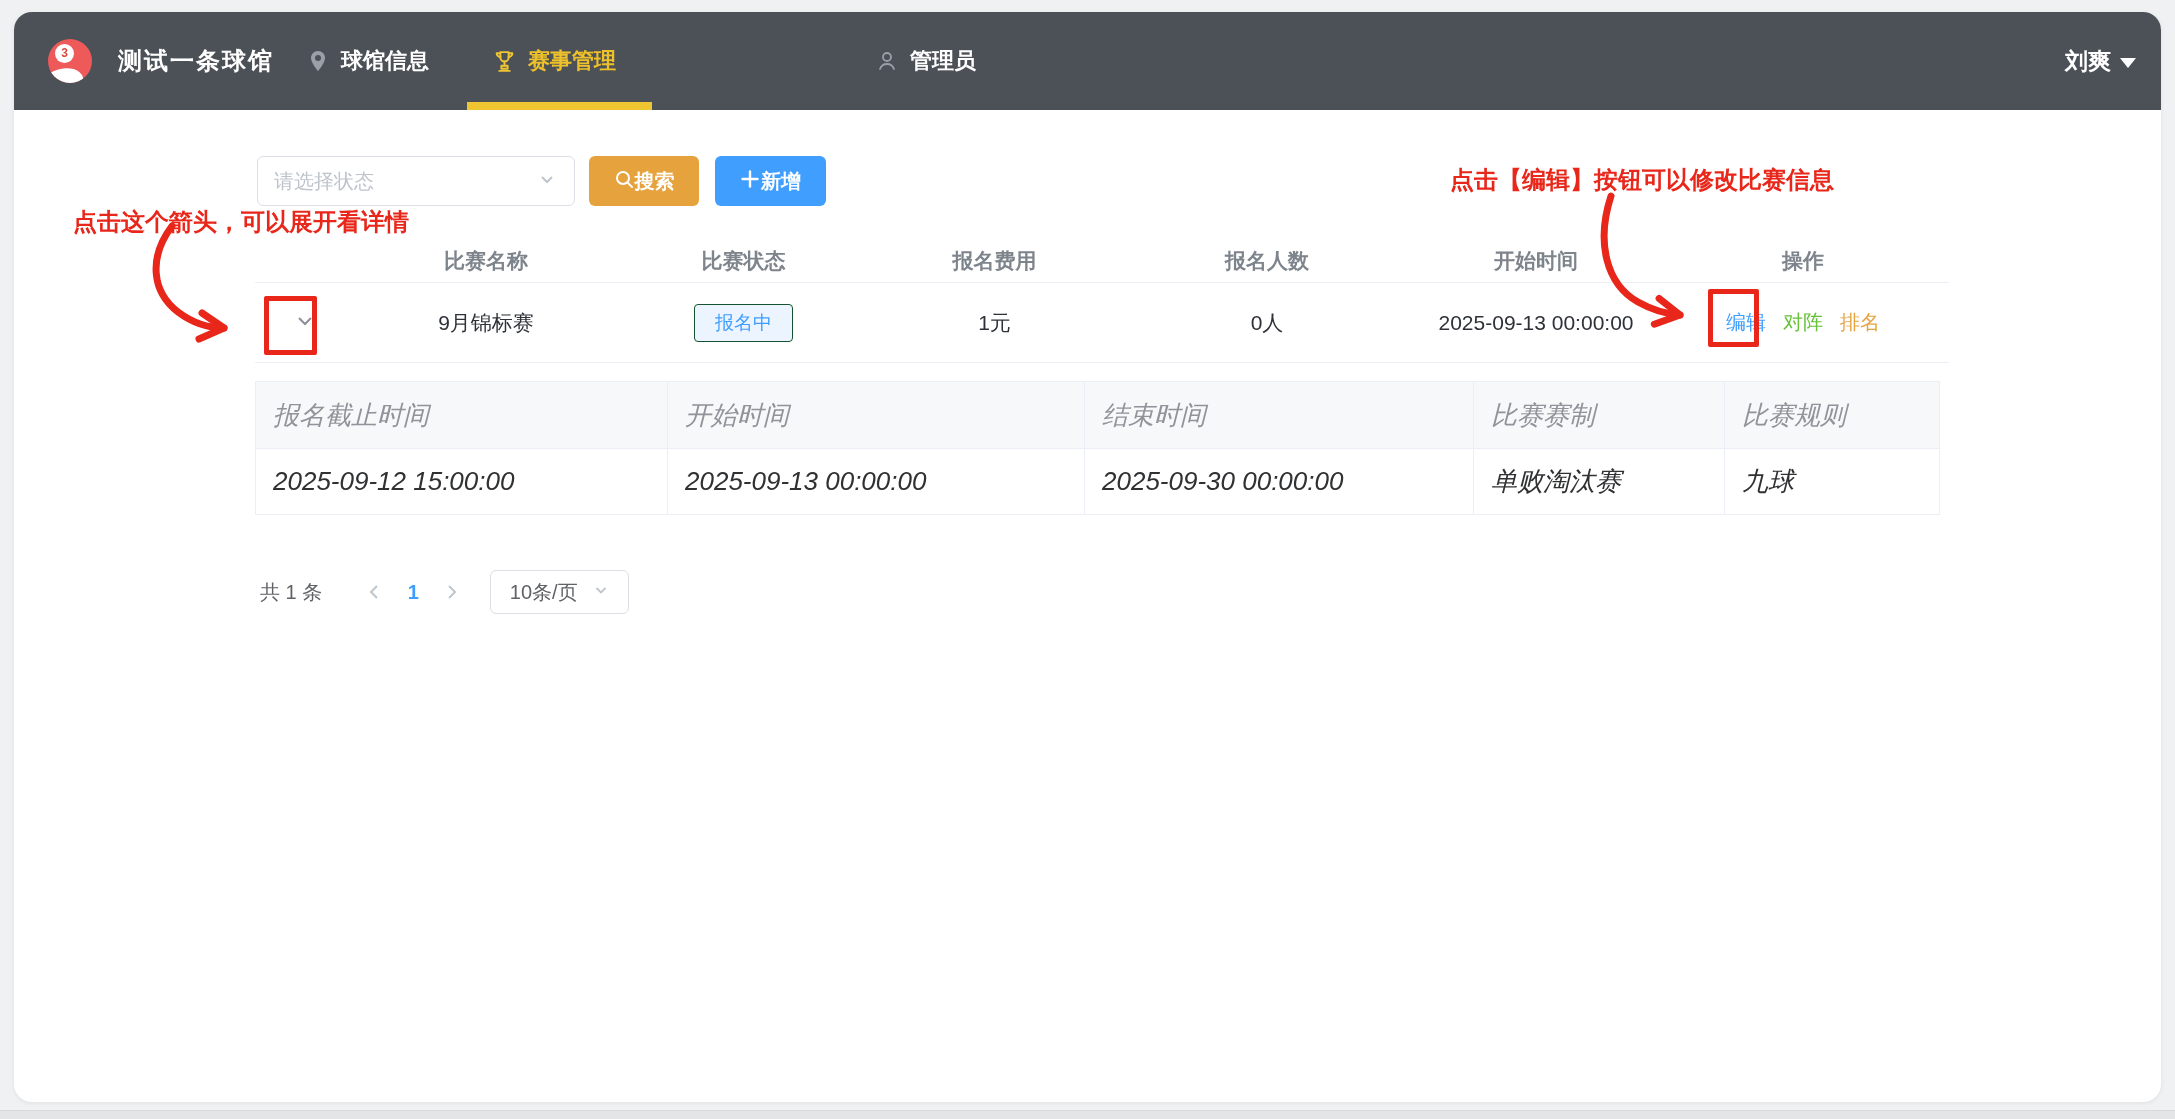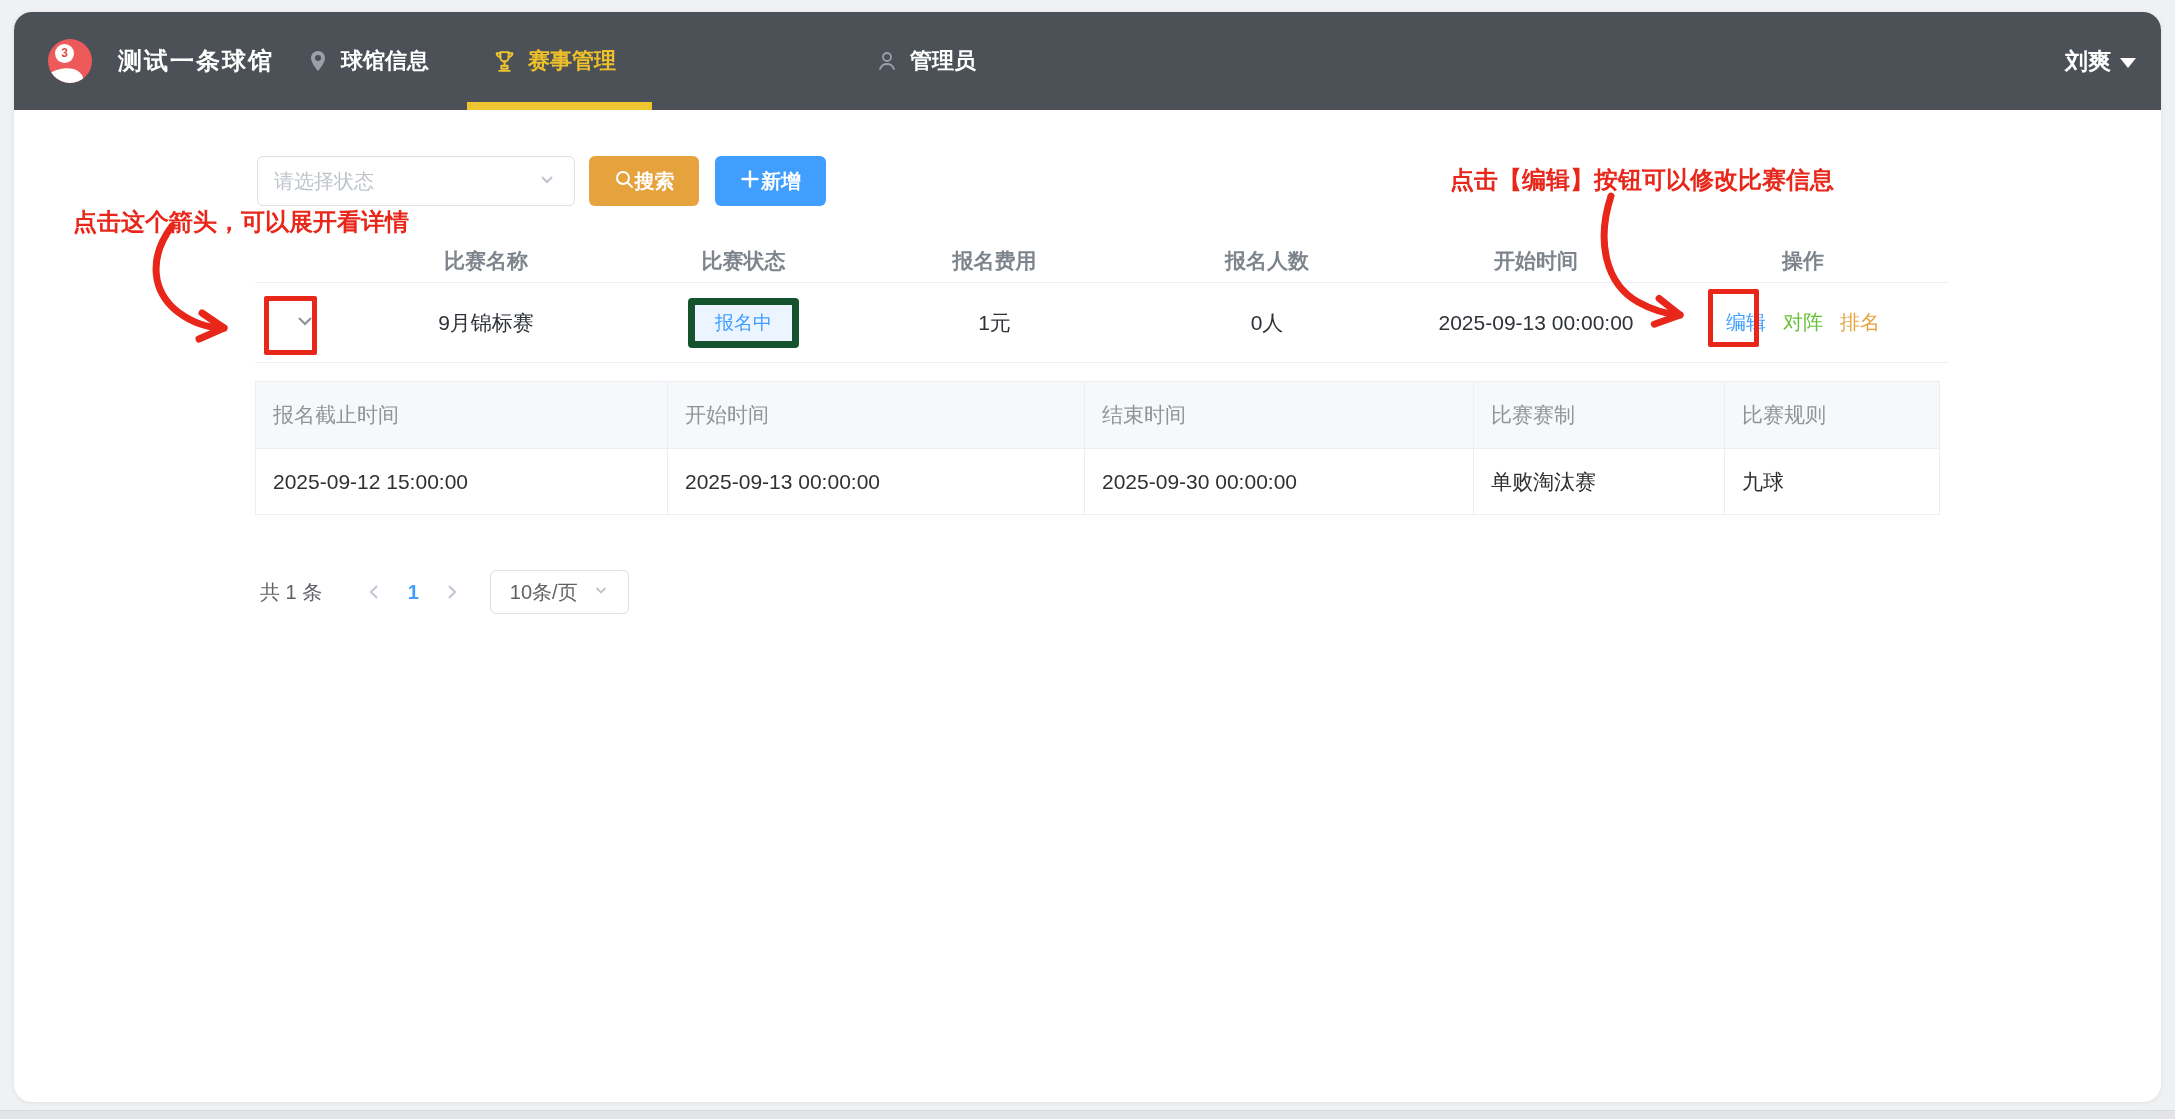--- a/index.html
+++ b/index.html
@@ -40,31 +40,31 @@
 
   
   .thead { position:absolute; left:241px; top:228px; width:1694px; height:43px; display:flex; border-bottom:1px solid #ebeef5;align-items:center; }
   .th { display:flex; align-items:center; justify-content:center; font-size:21px; font-weight:bold; color:#7e848c; }
   .trow { position:absolute; left:241px; top:271px; width:1694px; height:80px; display:flex; align-items:center;
           border-bottom:1px solid #ebeef5; font-size:21px; color:#2e3238; }
   .td { display:flex; align-items:center; justify-content:center; }
   .c0 { width:100px; } .c1 { width:262px; } .c2 { width:253px; } .c3 { width:249px; }
   .c4 { width:296px; } .c5 { width:242px; } .c6 { width:292px; }
   .expand-btn { width:36px; height:36px; display:flex; align-items:center; justify-content:center; cursor:pointer; background:none; border:none; }
-  .status-badge { display:inline-block; padding:5px 20px; background:#ecf5ff; border:7px solid #14532d;
+  .status-badge { display:inline-block; padding:5px 20px; background:#ecf5ff; border:1px solid #14532d;
                   border-radius:4px; color:#409eff; font-size:19px; }
   .actions { gap:17px; }
   .action-link { text-decoration:none; font-size:20px; cursor:pointer; }
   .link-edit { color:#409eff; } .link-bracket { color:#67c23a; } .link-rank { color:#e6a23c; }
 
   
   .detail { position:absolute; left:241px; top:369px; width:1685px; border:1px solid #ebeef5; background:#fff; }
   .detail-head { display:flex; height:67px; background:#f7f8fa; border-bottom:1px solid #ebeef5; }
   .detail-body { display:flex; height:65px; background:#fff; }
-  .dcell { display:flex; align-items:center; padding-left:17px; font-size:21px; border-right:1px solid #ebeef5; }
+  .dcell { display:flex; align-items:center; padding-left:17px; font-size:26px; border-right:1px solid #ebeef5;font-style:italic; }
   .detail-head .dcell { color:#909399; }
   .detail-body .dcell { color:#303133; }
   .d0 { width:412px; } .d1 { width:417px; } .d2 { width:389px; } .d3 { width:251px; } .d4 { width:214px; border-right:none; }
 
   
   .pagination { position:absolute; left:246px; top:558px; height:44px; display:flex; align-items:center; font-size:20px; color:#606266; }
   .pg-total { margin-right:36px; }
   .pg-arrow { width:34px; height:44px; display:flex; align-items:center; justify-content:center; background:none; border:none; cursor:pointer; }
   .pg-page { width:42px; text-align:center; color:#409eff; font-weight:bold; font-size:20px; cursor:pointer; }
   .pg-size { margin-left:22px; width:139px; height:44px; border:1px solid #dcdfe6; border-radius:6px;

